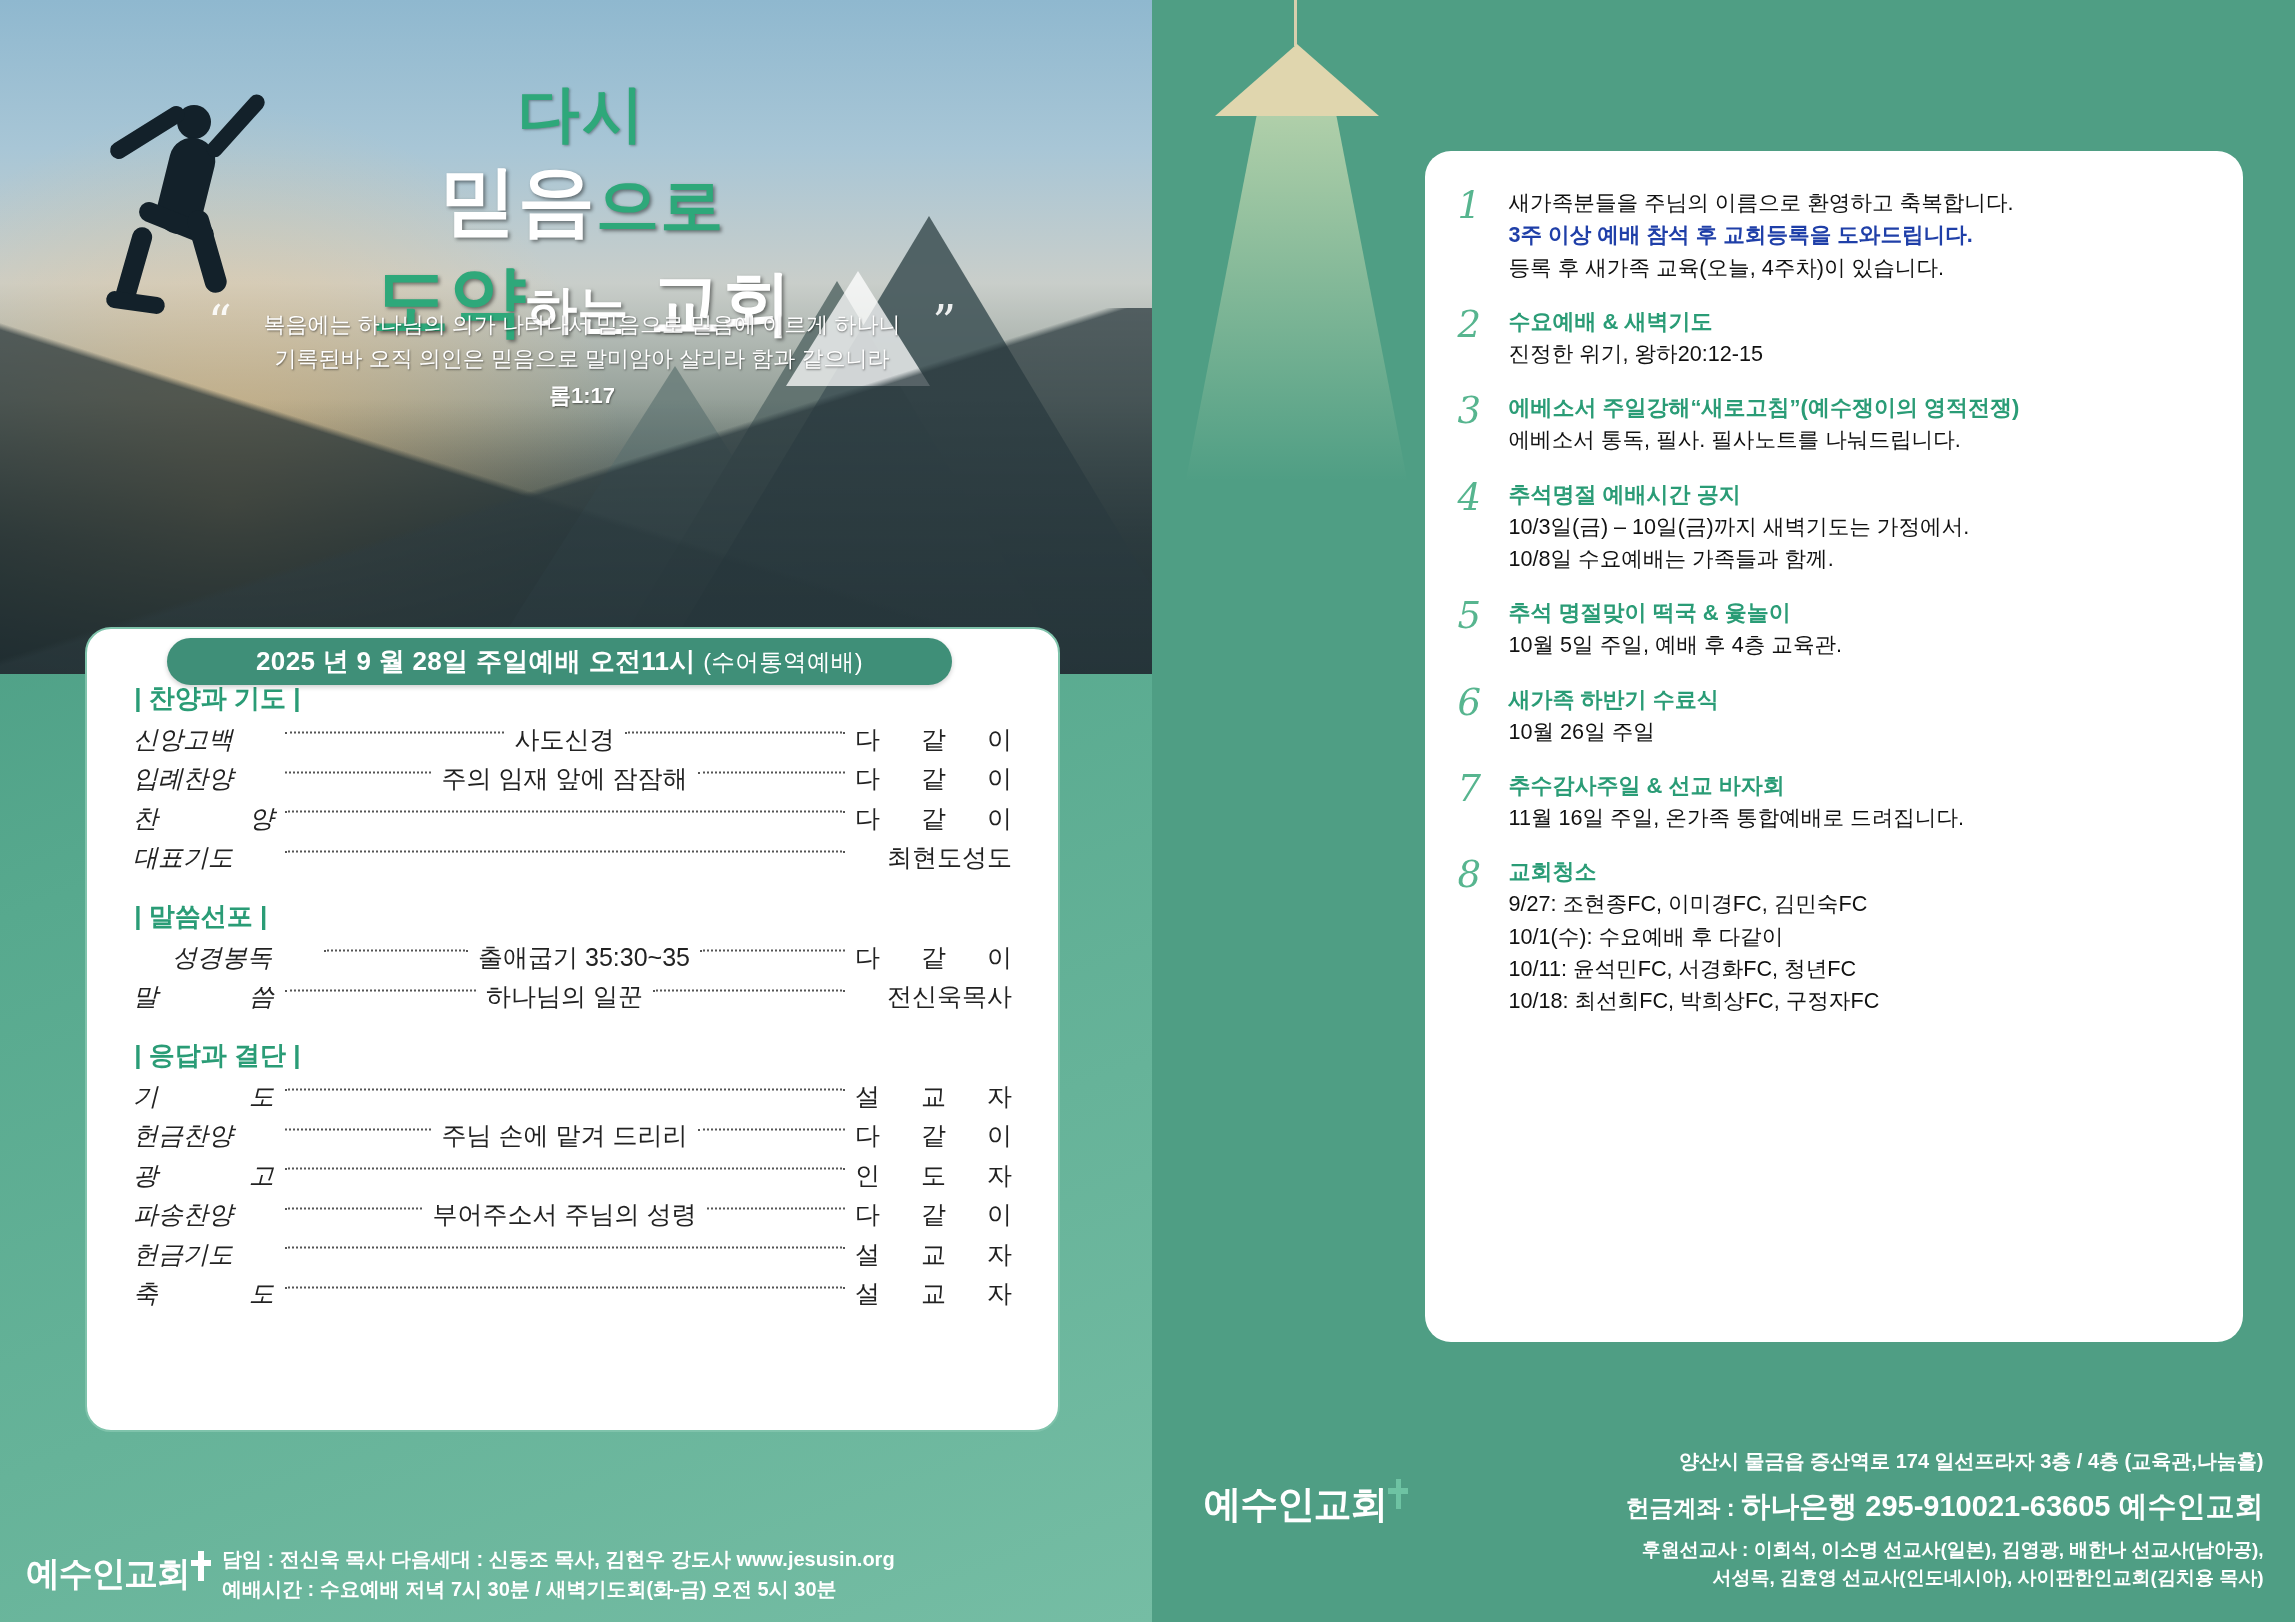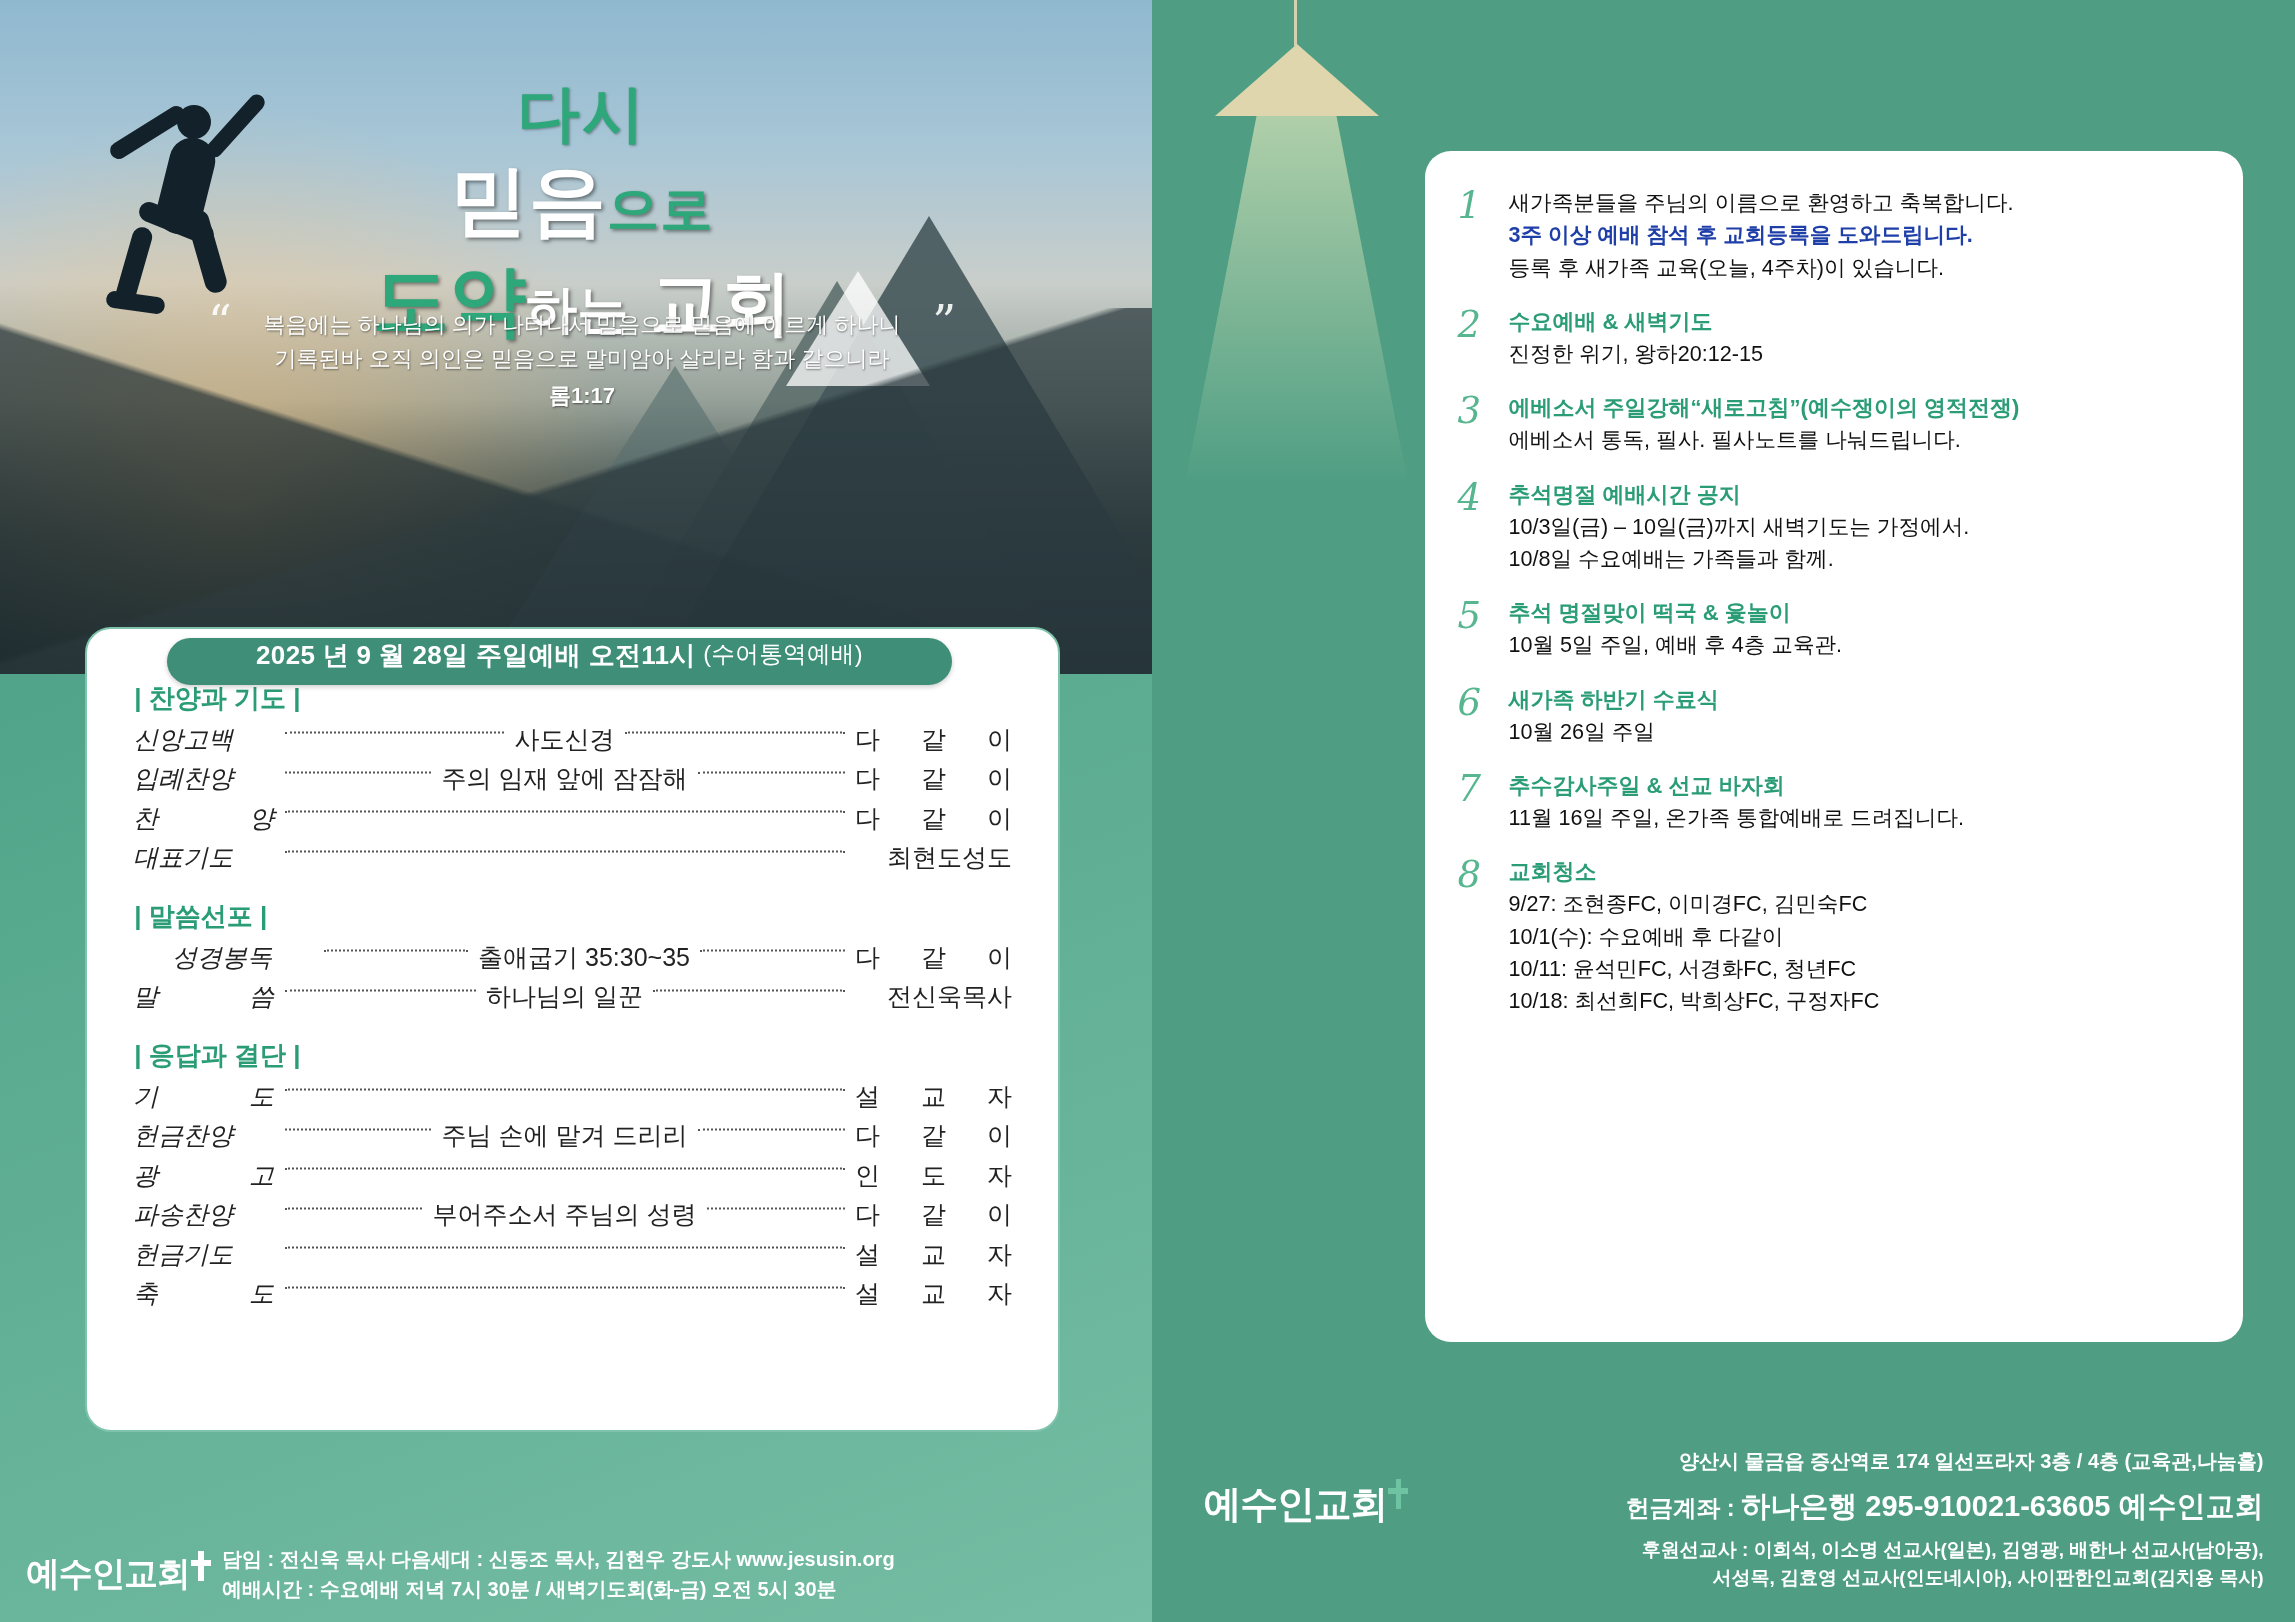--- a/index.html
+++ b/index.html
@@ -42,37 +42,37 @@
         background:linear-gradient(to top,rgba(20,35,40,.75),rgba(20,35,40,0));}
 
   
   .runner{position:absolute;left:98px;top:98px;width:196px;height:229px;}
   .runner span{position:absolute;background:#13212a;border-radius:26px;}
 
   
   .titleblock{position:absolute;left:196px;top:72px;width:772px;text-align:center;}
   .t1{font-size:62px;font-weight:bold;color:#2ea87a;letter-spacing:2.6px;text-shadow:1.3px 1.3px 2.6px rgba(0,0,0,.35);}
   .t2{font-size:77px;font-weight:bold;color:#ffffff;letter-spacing:1.3px;margin-top:-6.5px;text-shadow:2px 2px 3.9px rgba(0,0,0,.45);}
-  .t2 .sm{font-size:52px;color:#2ea87a;}
+  .t2 .sm{font-size:63px;color:#2ea87a;}
   .t3{font-size:77px;font-weight:bold;color:#2ea87a;margin-top:-3.9px;text-shadow:2px 2px 3.9px rgba(0,0,0,.45);}
   .t3 .wh{color:#ffffff;font-size:51px;}
   .t3 .wh2{color:#ffffff;font-size:71px;}
 
   .quote{position:absolute;left:196px;top:308px;width:772px;text-align:center;color:#ffffff;}
   .quote .qline{font-size:22px;line-height:1.55;text-shadow:0.7px 0.7px 2px rgba(0,0,0,.5);}
   .quote .qref{font-size:22px;font-weight:bold;margin-top:5.2px;text-shadow:0.7px 0.7px 2px rgba(0,0,0,.5);}
   .qmark{position:absolute;font-size:47px;color:#ffffff;opacity:.9;font-family:"DejaVu Serif",serif;}
   .qmark.l{left:11.8px;top:-14.4px;}
   .qmark.r{right:11.8px;top:-14.4px;}
 
   
   .banner{
     position:absolute;left:167px;top:638px;width:785px;height:47px;
     background:#3f8f78;border-radius:23.6px;color:#ffffff;
-    display:flex;justify-content:center;
+    display:flex;align-items:center;justify-content:center;
     font-size:26px;font-weight:bold;letter-spacing:0.3px;z-index:5;
     box-shadow:0 2px 5.2px rgba(0,0,0,.2);
   }
   .banner .light{font-weight:normal;font-size:23.6px;}
 
   
   .card{
     position:absolute;left:85px;top:627px;width:975px;height:805px;
     background:#ffffff;border:2.6px solid #7fc3ab;border-radius:26px;
     padding:52px 46px 26px 46px;box-sizing:border-box;

